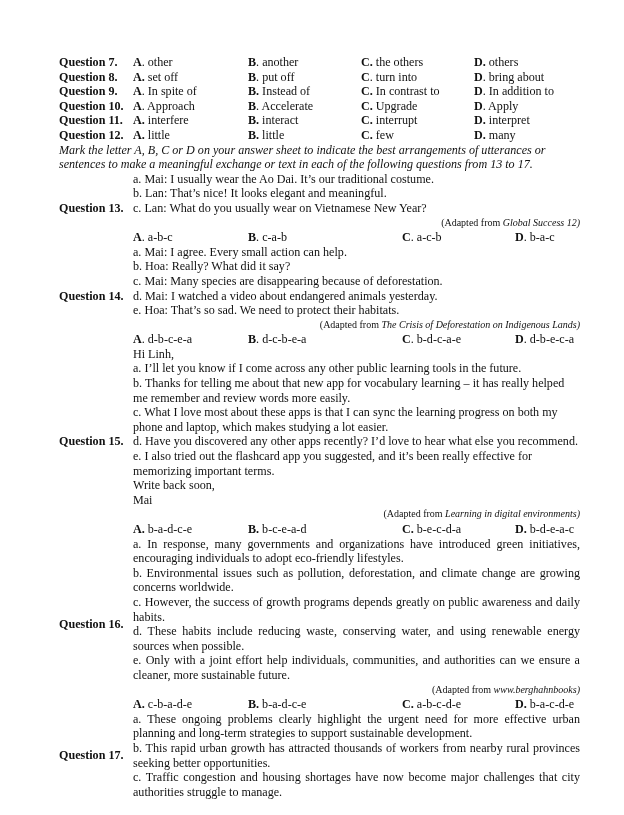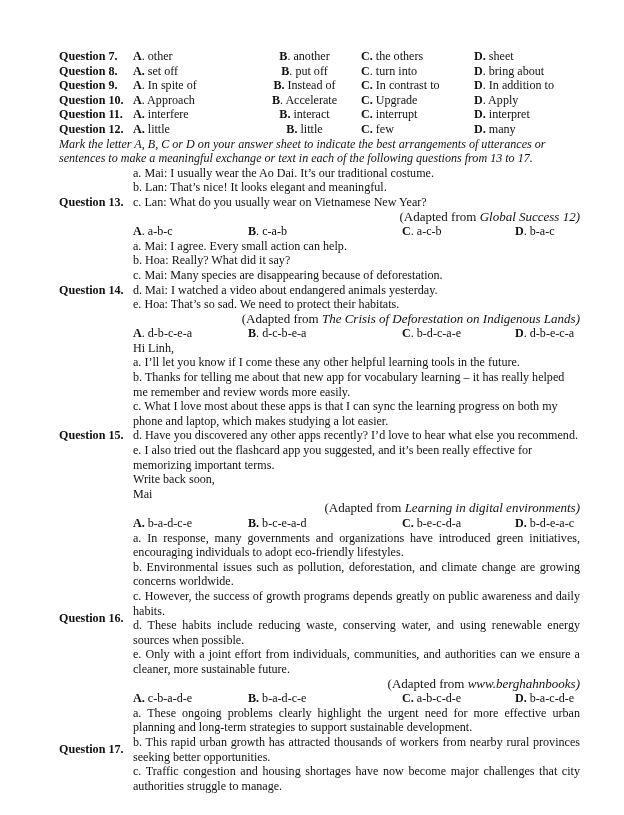--- a/index.html
+++ b/index.html
@@ -1,54 +1,54 @@
 <!DOCTYPE html>
 <html><head>
 <meta charset="utf-8">
 <style>
   html, body { margin: 0; padding: 0; background: #ffffff; }
   body {
     width: 624px; height: 815px; overflow: hidden; position: relative;
     font-family: "Liberation Serif", serif; font-size: 12.1px; color: #111;
     line-height: 14.6px;
   }
-  .page { position: absolute; left: 59px; top: 49px; width: 521px; }
+  .page { position: absolute; left: 59px; top: 55px; width: 521px; }
   .row { display: flex; }
   .qlabel { font-weight: bold; width: 74px; flex: 0 0 74px; white-space: nowrap; }
   .opts4 { display: flex; flex: 1; }
   .opt { white-space: nowrap; font-family: Liberation Serif, serif; }
   .opt b { font-weight: bold; }
   .c1 { width: 115px; }
-  .c2 { width: 113px; text-align: center; }
+  .c2 { width: 113px; }
   .c3 { width: 113px; }
   .c4 { flex: 1; }
   .instr { font-weight: normal; font-style: italic; text-align: left; }
   .just { text-align: justify; }
-  .src { text-align: right; font-size: 13px; line-height: 14.6px; }
+  .src { text-align: right; font-size: 10px; line-height: 14.6px; }
   .src i { font-style: italic; }
   .q { display: flex; align-items: center; }
   .q .body { flex: 1; }
   .optrow { display: flex; }
   .optrow .opt:nth-child(1) { width: 115px; }
   .optrow .opt:nth-child(2) { width: 113px; }
   .optrow .opt:nth-child(3) { width: 113px; margin-left: 41px; }
 </style>
 </head>
 <body>
 
 <div class="page">
 
   <div>
     <div class="row">
       <span class="qlabel">Question 7.</span>
       <div class="opts4">
         <span class="opt c1"><b>A</b><span>.</span><span> other</span></span>
         <span class="opt c2"><b>B</b><span>.</span><span> another</span></span>
         <span class="opt c3"><b>C.</b><span></span><span> the others</span></span>
-        <span class="opt c4"><b>D.</b><span></span><span> sheet</span></span>
+        <span class="opt c4"><b>D.</b><span></span><span> others</span></span>
       </div>
     </div>
     <div class="row">
       <span class="qlabel">Question 8.</span>
       <div class="opts4">
         <span class="opt c1"><b>A.</b><span></span><span> set off</span></span>
         <span class="opt c2"><b>B</b><span>.</span><span> put off</span></span>
         <span class="opt c3"><b>C</b><span>.</span><span> turn into</span></span>
         <span class="opt c4"><b>D</b><span>.</span><span> bring about</span></span>
       </div>
@@ -124,21 +124,21 @@
         <span class="opt"><b>C</b><span>.</span><span> b-d-c-a-e</span></span>
         <span class="opt"><b>D</b><span>.</span><span> d-b-e-c-a</span></span>
       </div>
     </div>
   </div>
 
   <div class="q">
     <span class="qlabel">Question 15.</span>
     <div class="body">
       <div>Hi Linh,</div>
-      <div>a. I’ll let you know if I come these any other helpful learning tools in the future.</div>
+      <div>a. I’ll let you know if I come across any other public learning tools in the future.</div>
       <div>b. Thanks for telling me about that new app for vocabulary learning – it has really helped me remember and review words more easily.</div>
       <div>c. What I love most about these apps is that I can sync the learning progress on both my phone and laptop, which makes studying a lot easier.</div>
       <div>d. Have you discovered any other apps recently? I’d love to hear what else you recommend.</div>
       <div>e. I also tried out the flashcard app you suggested, and it’s been really effective for memorizing important terms.</div>
       <div>Write back soon,</div>
       <div>Mai</div>
       <div class="src"><span>(Adapted from </span><i>Learning in digital environments)</i></div>
       <div class="optrow">
         <span class="opt"><b>A.</b><span></span><span> b-a-d-c-e</span></span>
         <span class="opt"><b>B.</b><span></span><span> b-c-e-a-d</span></span>
@@ -148,21 +148,21 @@
     </div>
   </div>
 
   <div class="q">
     <span class="qlabel">Question 16.</span>
     <div class="body just">
       <div>a. In response, many governments and organizations have introduced green initiatives, encouraging individuals to adopt eco-friendly lifestyles.</div>
       <div>b. Environmental issues such as pollution, deforestation, and climate change are growing concerns worldwide.</div>
       <div>c. However, the success of growth programs depends greatly on public awareness and daily habits.</div>
       <div>d. These habits include reducing waste, conserving water, and using renewable energy sources when possible.</div>
-      <div>e. Only with a joint effort from individuals, communities, and authorities can we ensure a cleaner, more sustainable future.</div>
+      <div>e. Only with a joint effort help individuals, communities, and authorities can we ensure a cleaner, more sustainable future.</div>
       <div class="src"><span>(Adapted from </span><i>www.berghahnbooks)</i></div>
       <div class="optrow">
         <span class="opt"><b>A.</b><span></span><span> c-b-a-d-e</span></span>
         <span class="opt"><b>B.</b><span></span><span> b-a-d-c-e</span></span>
         <span class="opt"><b>C.</b><span></span><span> a-b-c-d-e</span></span>
         <span class="opt"><b>D.</b><span></span><span> b-a-c-d-e</span></span>
       </div>
     </div>
   </div>
 

